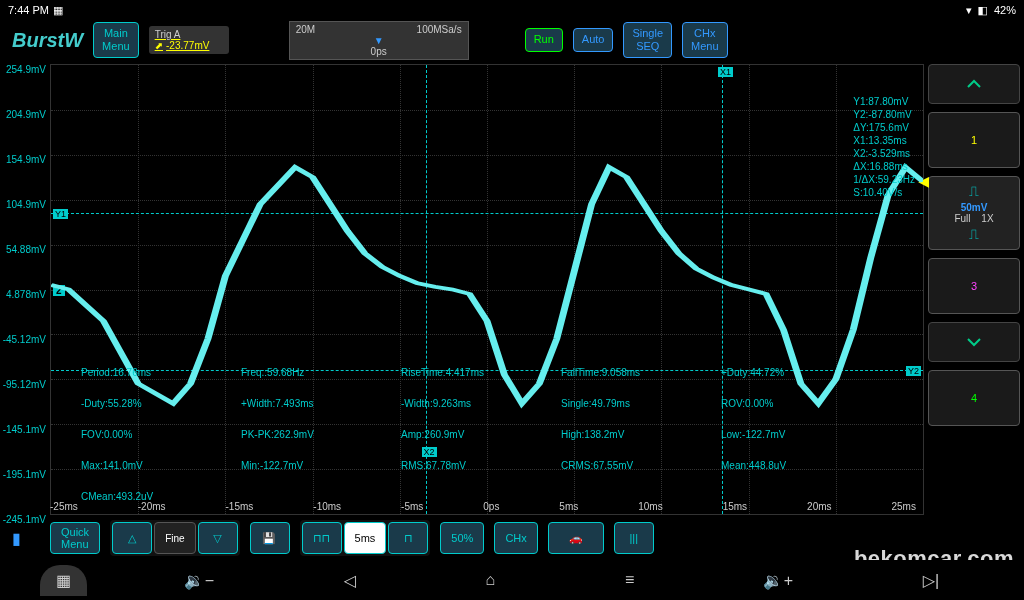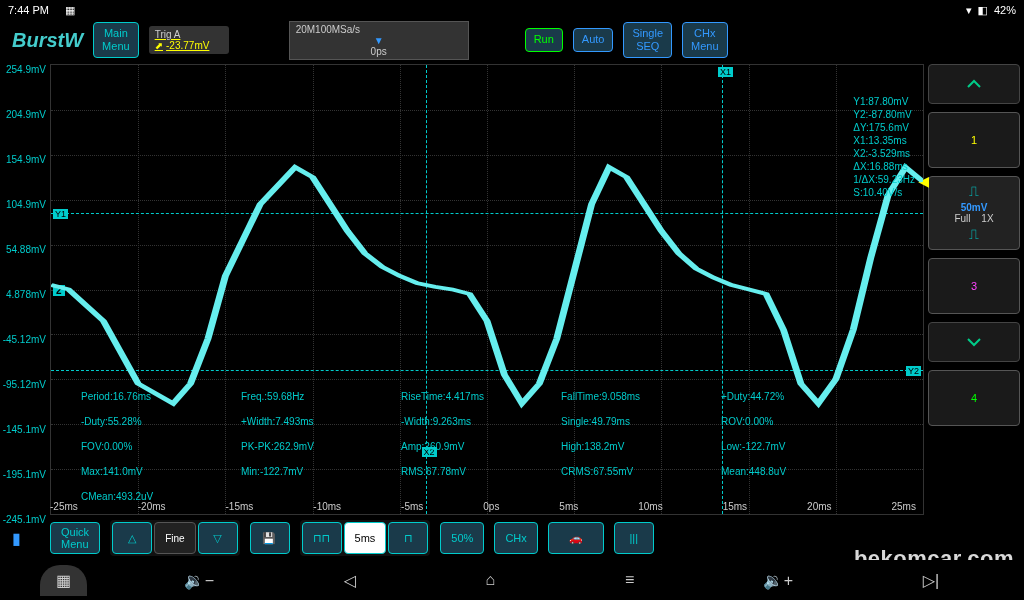--- a/index.html
+++ b/index.html
@@ -1,49 +1,49 @@
 <!DOCTYPE html>
 <html><head>
 <meta charset="utf-8">
 <style>
 * { margin: 0; padding: 0; box-sizing: border-box; font-family: Arial, sans-serif; }
 body { background: #000; width: 1024px; height: 600px; position: relative; overflow: hidden; color: #fff; }
 
 .statusbar { height: 20px; background: #000; display: flex; justify-content: space-between; align-items: center; padding: 0 8px; font-size: 11px; }
-.statusbar .left { display: flex; gap: 16px; align-items: center; }
+.statusbar .left { display: flex; gap: 4px; align-items: center; }
 .statusbar .right { display: flex; gap: 6px; align-items: center; }
 
 .topbar { height: 40px; display: flex; align-items: center; gap: 10px; padding: 0 8px; }
 .logo { color: #4cc; font-style: italic; font-weight: bold; font-size: 20px; margin-left: 4px; }
 .btn { background: #1a3a4a; border: 1px solid #0cc; color: #0cc; padding: 4px 8px; border-radius: 4px; font-size: 11px; text-align: center; cursor: pointer; line-height: 1.2; }
 .trigbox { background: #333; color: #ff0; padding: 3px 6px; font-size: 10px; display: flex; flex-direction: column; border-radius: 3px; min-width: 80px; text-decoration: underline; }
 .trigbox .top { color: #ccc; font-size: 10px; }
 .timebox { background: #333; border: 1px solid #555; padding: 2px 6px; font-size: 10px; color: #ccc; width: 180px; text-align: center; position: relative; }
-.timebox .tline { display: flex; }
+.timebox .tline { display: flex; justify-content: space-between; }
 .btn-run { color: #0f0; border-color: #0f0; margin-left: 16px; }
 .btn-auto { color: #39f; border-color: #39f; }
 
 .mainrow { display: flex; height: 455px; }
 .yaxis { width: 50px; padding-top: 4px; }
 .yaxis div { color: #0cc; font-size: 10px; text-align: right; padding-right: 4px; height: 45px; }
 
 .plot { position: relative; flex: 1; background: #000; border: 1px solid #333; margin-top: 4px; }
 .grid { position: absolute; inset: 0; }
 .gridline-h { position: absolute; left: 0; right: 0; border-top: 1px dotted #333; }
 .gridline-v { position: absolute; top: 0; bottom: 0; border-left: 1px dotted #333; }
 .cursor-h { position: absolute; left: 0; right: 0; border-top: 1px dashed #0cc; }
 .cursor-v { position: absolute; top: 0; bottom: 0; border-left: 1px dashed #0cc; }
 .chbadge { position: absolute; left: 2px; background: #0cc; color: #000; font-size: 10px; padding: 0 3px; font-weight: bold; }
 .ybadge { position: absolute; background: #0cc; color: #000; font-size: 9px; padding: 0 2px; }
 
 svg.wave { position: absolute; inset: 0; width: 100%; height: 100%; }
 
 .cursor-info { position: absolute; right: 8px; top: 30px; color: #0cc; font-size: 10px; text-align: left; line-height: 1.3; }
 .meas { position: absolute; bottom: 12px; left: 30px; right: 10px; color: #0cc; font-size: 10px; display: flex; gap: 20px; }
-.meas-col { display: flex; flex-direction: column; gap: 14px; min-width: 140px; }
+.meas-col { display: flex; flex-direction: column; gap: 20px; min-width: 140px; }
 
 .rightpanel { width: 100px; display: flex; flex-direction: column; gap: 8px; padding: 4px; }
 .chbox { background: #1a1a1a; border: 1px solid #555; border-radius: 4px; padding: 6px 4px; text-align: center; font-size: 11px; min-height: 56px; display: flex; flex-direction: column; justify-content: center; align-items: center; gap: 2px; }
 .chbox.ch1 { color: #ff0; }
 .chbox.active { background: #222; }
 .chbox.ch3 { color: #f4f; }
 .chbox.ch4 { color: #0f0; }
 .navbtn { background: #1a1a1a; border: 1px solid #444; border-radius: 4px; height: 40px; display: flex; align-items: center; justify-content: center; color: #0c8; }
 .vscale { color: #39f; font-size: 10px; line-height: 1.1; }
 

